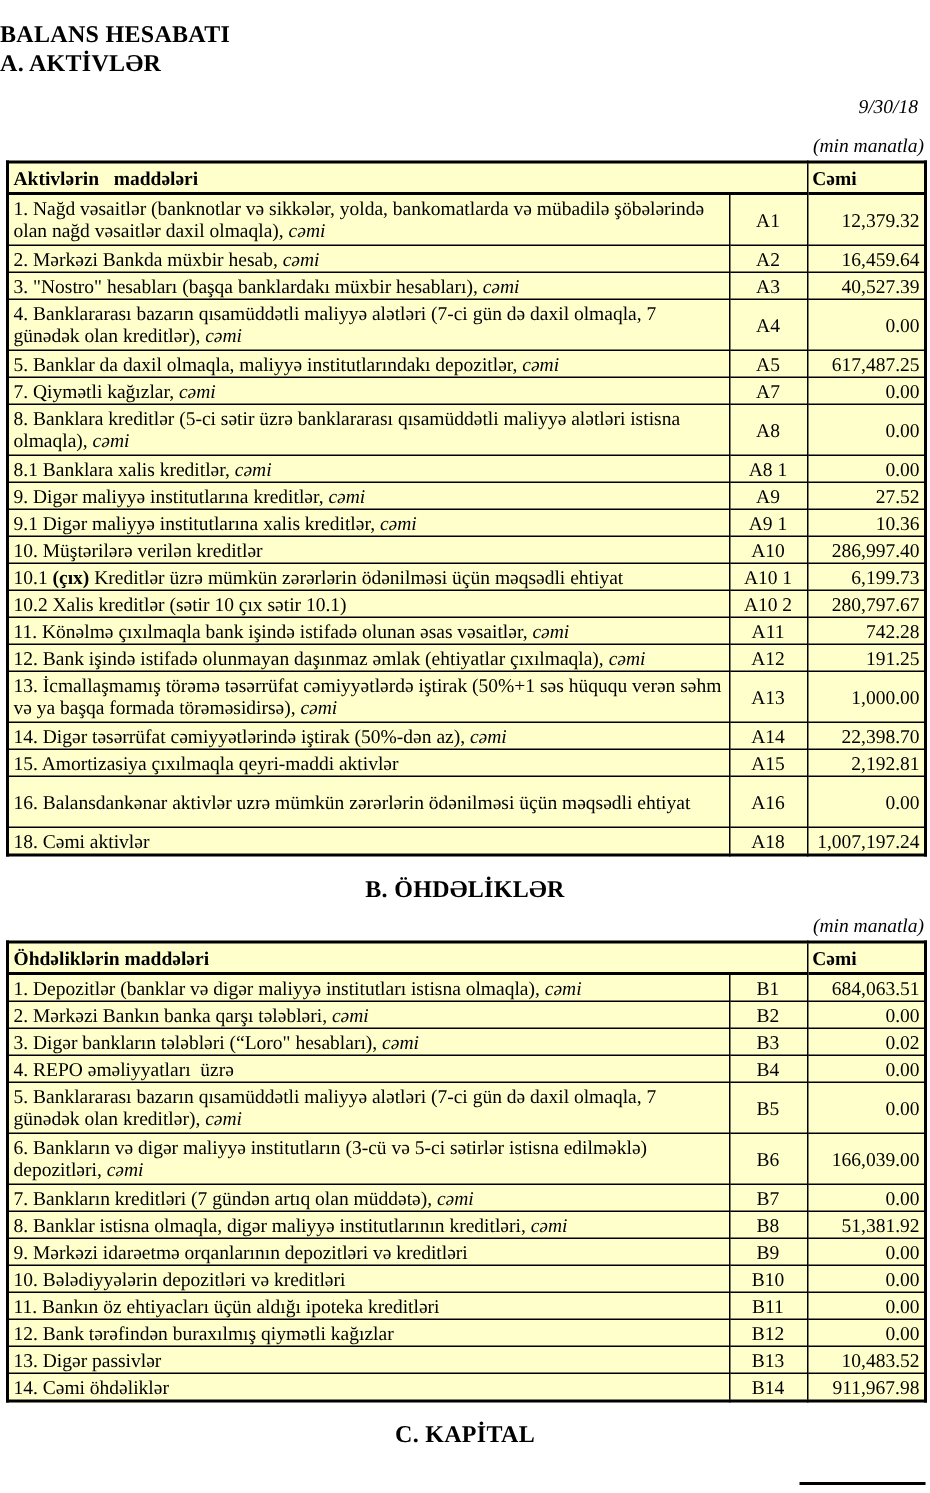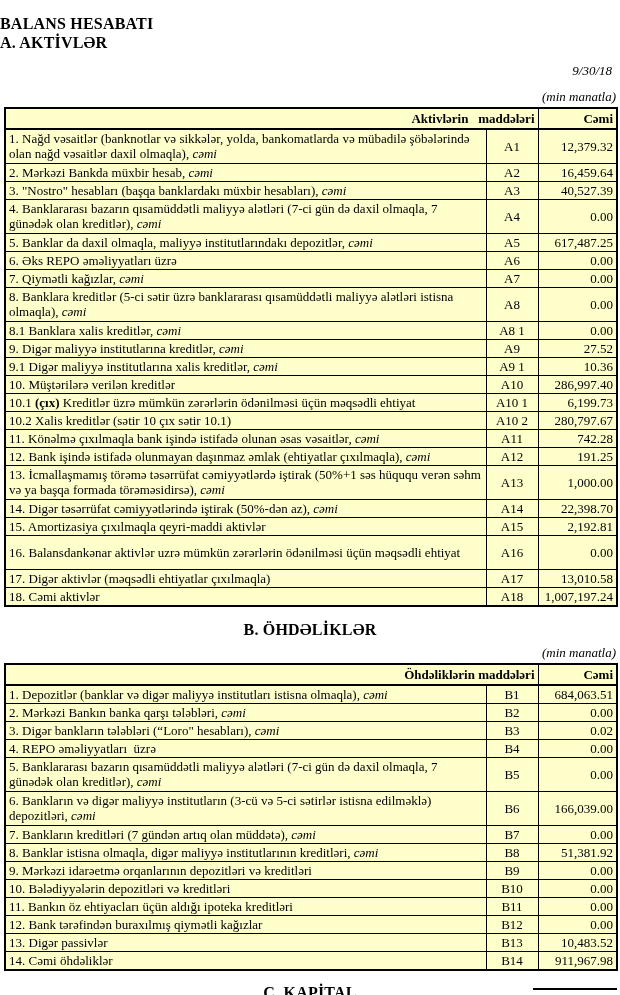--- a/index.html
+++ b/index.html
@@ -17,21 +17,21 @@
     width:612px; margin-left:4px; margin-top:2px;
     border-collapse:collapse; table-layout:fixed;
     background:#ffffcc; border:2px solid #000;
     font-size:13px;
   }
   table.fin th, table.fin td {
     border:1px solid #000; padding:1px 3px;
     line-height:15px; vertical-align:middle;
     overflow:hidden;
   }
-  table.fin thead th { border-bottom:2px solid #000; font-weight:bold; text-align:right; white-space:pre-wrap; height:17px; }
+  table.fin thead th { border-bottom:2px solid #000; font-weight:bold; text-align:left; white-space:pre-wrap; height:17px; }
   td.c-label { text-align:left; white-space:pre-wrap; }
   td.c-code  { text-align:center; }
   td.c-value { text-align:right; padding-right:4px; }
   tr.tall-row td { height:31px;font-family:Liberation Serif, serif; }
   tr.total-row td { font-weight:normal; }
   .p-i { font-style:italic; }
   .p-b { font-weight:bold; }
 
   .sec-heading { text-align:center; font-weight:bold; font-size:16px; letter-spacing:0.2px; }
   .sec-heading.b { margin-top:14px; }
@@ -85,25 +85,20 @@
           <td class="c-label"><span class="p-n">4. Banklararası bazarın qısamüddətli maliyyə alətləri (7-ci gün də daxil olmaqla, 7 günədək olan kreditlər), </span><span class="p-i">cəmi</span></td>
           <td class="c-code">A4</td>
           <td class="c-value">0.00</td>
         </tr>
         <tr>
           <td class="c-label"><span class="p-n">5. Banklar da daxil olmaqla, maliyyə institutlarındakı depozitlər, </span><span class="p-i">cəmi</span></td>
           <td class="c-code">A5</td>
           <td class="c-value">617,487.25</td>
         </tr>
         <tr>
-          <td class="c-label"><span class="p-n">6. Əks REPO əməliyyatları üzrə</span></td>
-          <td class="c-code">A6</td>
-          <td class="c-value">0.00</td>
-        </tr>
-        <tr>
           <td class="c-label"><span class="p-n">7. Qiymətli kağızlar, </span><span class="p-i">cəmi</span></td>
           <td class="c-code">A7</td>
           <td class="c-value">0.00</td>
         </tr>
         <tr class="tall-row">
           <td class="c-label"><span class="p-n">8. Banklara kreditlər (5-ci sətir üzrə banklararası qısamüddətli maliyyə alətləri istisna olmaqla), </span><span class="p-i">cəmi</span></td>
           <td class="c-code">A8</td>
           <td class="c-value">0.00</td>
         </tr>
         <tr>
@@ -158,25 +153,20 @@
         </tr>
         <tr>
           <td class="c-label"><span class="p-n">15. Amortizasiya çıxılmaqla qeyri-maddi aktivlər</span></td>
           <td class="c-code">A15</td>
           <td class="c-value">2,192.81</td>
         </tr>
         <tr class="tall-row">
           <td class="c-label"><span class="p-n">16. Balansdankənar aktivlər uzrə mümkün zərərlərin ödənilməsi üçün məqsədli ehtiyat</span></td>
           <td class="c-code">A16</td>
           <td class="c-value">0.00</td>
-        </tr>
-        <tr>
-          <td class="c-label"><span class="p-n">17. Digər aktivlər (məqsədli ehtiyatlar çıxılmaqla)</span></td>
-          <td class="c-code">A17</td>
-          <td class="c-value">13,010.58</td>
         </tr>
         <tr class="total-row">
           <td class="c-label"><span class="p-n">18. Cəmi aktivlər</span></td>
           <td class="c-code">A18</td>
           <td class="c-value">1,007,197.24</td>
         </tr>
       </tbody>
   </table>
 
   <div class="sec-heading b">B. ÖHDƏLİKLƏR</div>

